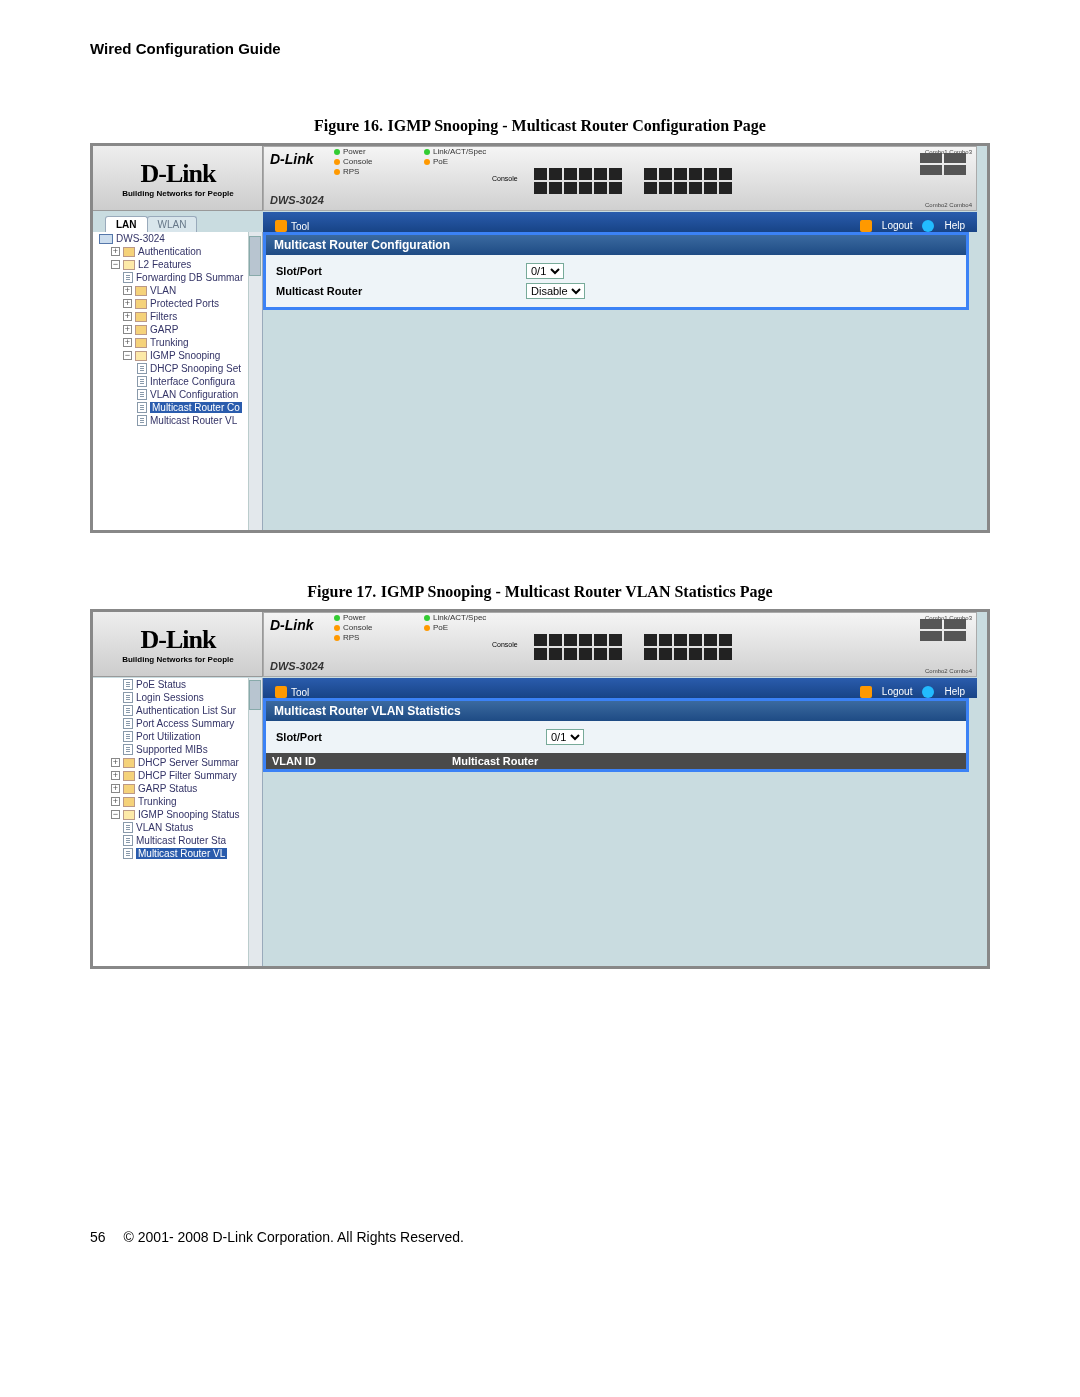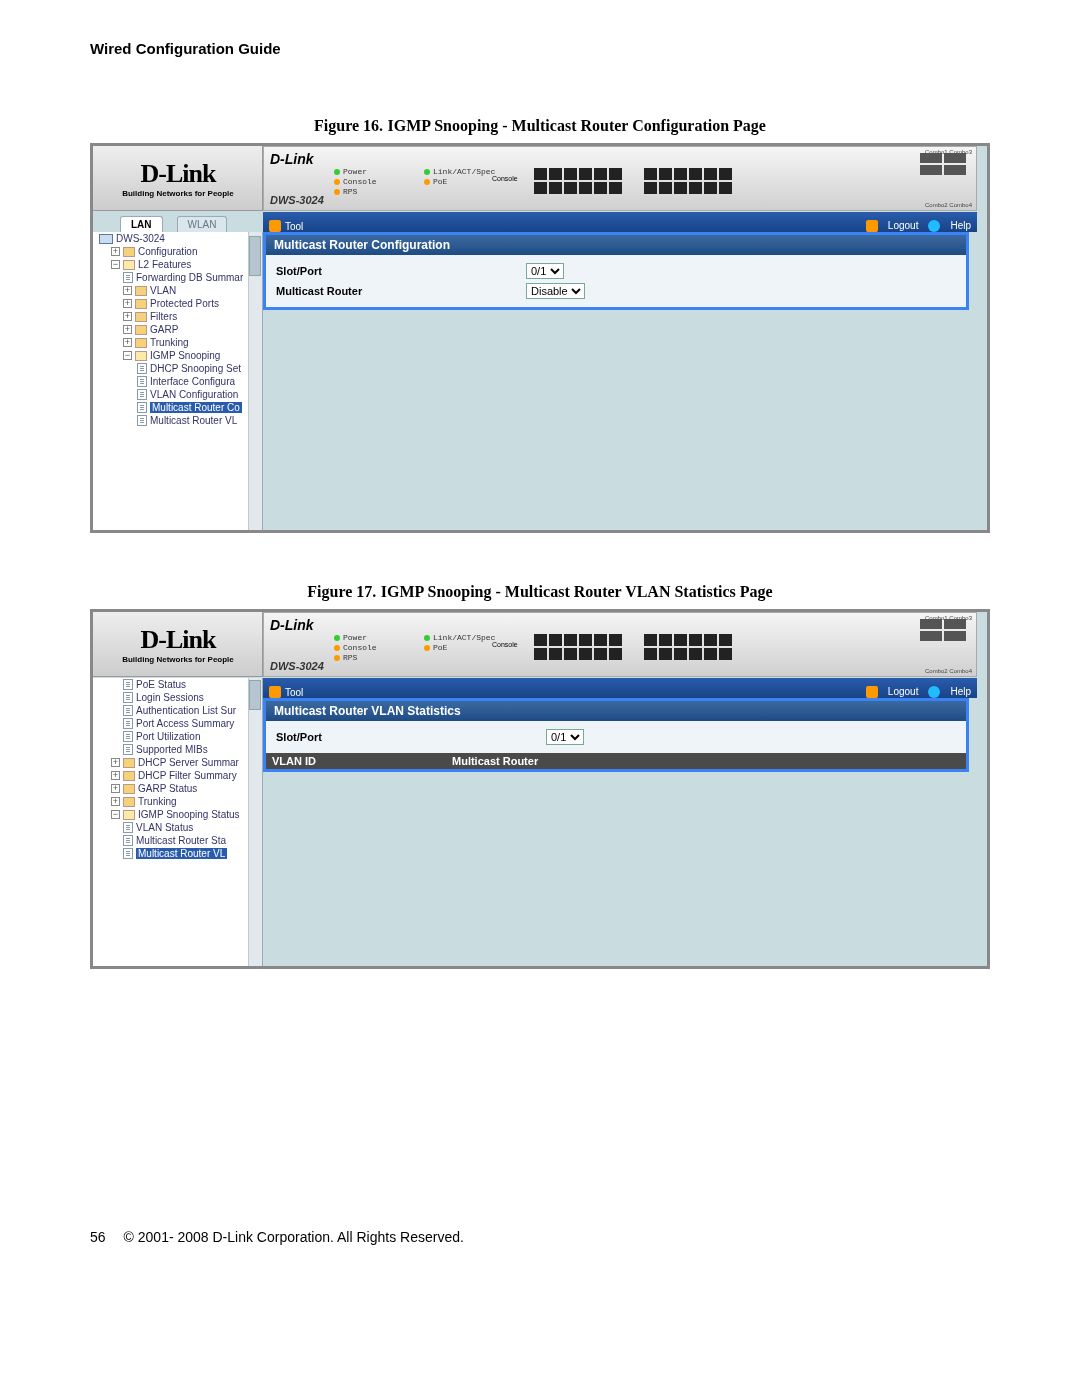--- a/index.html
+++ b/index.html
@@ -9,38 +9,38 @@
   .fig-caption { text-align: center; font-size: 16px; margin: 10px 0 8px; }
   .fig-caption .figlabel { font-weight: bold; font-family: Georgia, serif; }
   .fig-caption .figtitle { font-weight: bold; font-family: Georgia, serif; }
   .screenshot { border: 3px solid #888; background: #c9dce0; height: 390px; position: relative; overflow: hidden; margin-bottom: 50px; }
   .ss-logo { position: absolute; left: 0; top: 0; width: 170px; height: 65px; background: linear-gradient(180deg,#eee,#ccc); display: flex; flex-direction: column; align-items: center; justify-content: center; box-shadow: inset -1px -1px 0 #999; }
   .ss-logo .brand { font-weight: 900; font-size: 26px; font-family: Georgia, serif; letter-spacing: -1px; }
   .ss-logo .tag { font-size: 8px; font-weight: bold; }
   .ss-device { position: absolute; left: 170px; right: 10px; top: 0; height: 65px; background: linear-gradient(180deg,#f5f5f5,#d0d0d0); border: 1px solid #aaa; }
   .ss-device .dev-brand { position: absolute; left: 6px; top: 4px; font-weight: 900; font-style: italic; font-size: 14px; }
   .ss-device .dev-model { position: absolute; left: 6px; bottom: 4px; font-weight: bold; font-style: italic; font-size: 11px; color: #333; }
-  .ss-device .leds { position: absolute; left: 70px; top: 20px; font-size: 8px; line-height: 10px; color: #333; font-family: Liberation Mono, monospace; }
+  .ss-device .leds { position: absolute; left: 70px; top: 0; font-size: 8px; line-height: 10px; color: #333; }
   .ss-device .leds div::before { content: ""; display: inline-block; width: 6px; height: 6px; border-radius: 50%; margin-right: 3px; vertical-align: middle; }
   .ss-device .leds .g::before { background:#3c3; }
   .ss-device .leds .o::before { background:#f90; }
   .ss-device .ports { position: absolute; left: 270px; top: 8px; right: 60px; bottom: 4px; display: flex; gap: 10px; align-items: center; }
   .ss-device .port-block { display: flex; gap: 2px; flex-wrap: wrap; width: 100px; }
   .ss-device .port { width: 13px; height: 12px; background: #222; }
   .ss-device .console { position: absolute; left: 228px; top: 28px; font-size: 7px; }
   .ss-device .combo { position: absolute; right: 4px; top: 6px; width: 52px; display: flex; flex-wrap: wrap; gap: 2px; }
   .ss-device .combo .port { width: 22px; height: 10px; background: #555; }
   .ss-device .combo-label { position: absolute; right: 4px; font-size: 6px; color: #444; }
-  .ss-toolbar { position: absolute; left: 170px; right: 10px; top: 66px; height: 28px; background: linear-gradient(180deg,#2a5cad,#103a77); color: #fff; font-size: 10px; display: flex; align-items: center; padding: 0 6px; }
+  .ss-toolbar { position: absolute; left: 170px; right: 10px; top: 66px; height: 28px; background: linear-gradient(180deg,#2a5cad,#103a77); color: #fff; font-size: 10px; display: flex; align-items: center; padding: 0 12px; }
   .ss-toolbar .tool-l { display: flex; align-items: center; gap: 4px; }
   .ss-toolbar .tool-r { margin-left: auto; display: flex; gap: 10px; }
   .ss-toolbar .ico { width: 12px; height: 12px; display: inline-block; background: #f90; border-radius: 2px; }
   .ss-toolbar .ico.h { background: #2bf; border-radius: 50%; }
   .ss-tabs { position: absolute; left: 12px; top: 70px; display: flex; }
-  .ss-tab { font-size: 10px; padding: 2px 10px; background: #d9e6ec; border: 1px solid #9ab; border-bottom: none; border-radius: 3px 3px 0 0; margin-right: -1px; color: #678; margin-left: 15px; }
+  .ss-tab { font-size: 10px; padding: 2px 10px; background: #d9e6ec; border: 1px solid #9ab; border-bottom: none; border-radius: 3px 3px 0 0; margin-right: -1px; color: #678; }
   .ss-tab.active { background: #fff; color: #000; font-weight: bold; }
   .ss-tree { position: absolute; left: 0; top: 86px; width: 170px; bottom: 0; background: #fff; border-right: 1px solid #9ab; overflow: hidden; font-size: 10px; color: #336; }
   .ss-tree-hasTabs { top: 86px; }
   .ss-tree .scrollbar { position:absolute; right:0; top:0; width:14px; bottom:0; background:#e3e8ec; border-left:1px solid #bcc; }
   .ss-tree .scroll-thumb { position:absolute; right:1px; width:12px; background:#b8c5d0; border:1px solid #8aa; height:40px; top:4px; }
   .ss-tree ul { list-style: none; padding-left: 0; }
   .ss-tree li { padding: 1px 2px 1px 4px; white-space: nowrap; display: flex; align-items: center; gap: 3px; }
   .ss-tree li.sel span.txt { background: #2a5cad; color: #fff; padding: 0 2px; }
   .ss-tree .ind0 { padding-left: 6px; }
   .ss-tree .ind1 { padding-left: 18px; }
@@ -153,21 +153,21 @@
     </div>
     <div class="ss-tree ss-tree-hasTabs">
       <ul id="tree16">
         <li class="ind0">
             <span class="dev"></span>
             <span class="txt">DWS-3024</span>
           </li>
       <li class="ind1">
             <span class="exp">+</span>
             <span class="fold"></span>
-            <span class="txt">Configuration</span>
+            <span class="txt">Authentication</span>
           </li>
           <li class="ind1">
             <span class="exp">−</span>
             <span class="fold open"></span>
             <span class="txt">L2 Features</span>
           </li>
           <li class="ind2">
             <span class="file"></span>
             <span class="txt">Forwarding DB Summar</span>
           </li>

